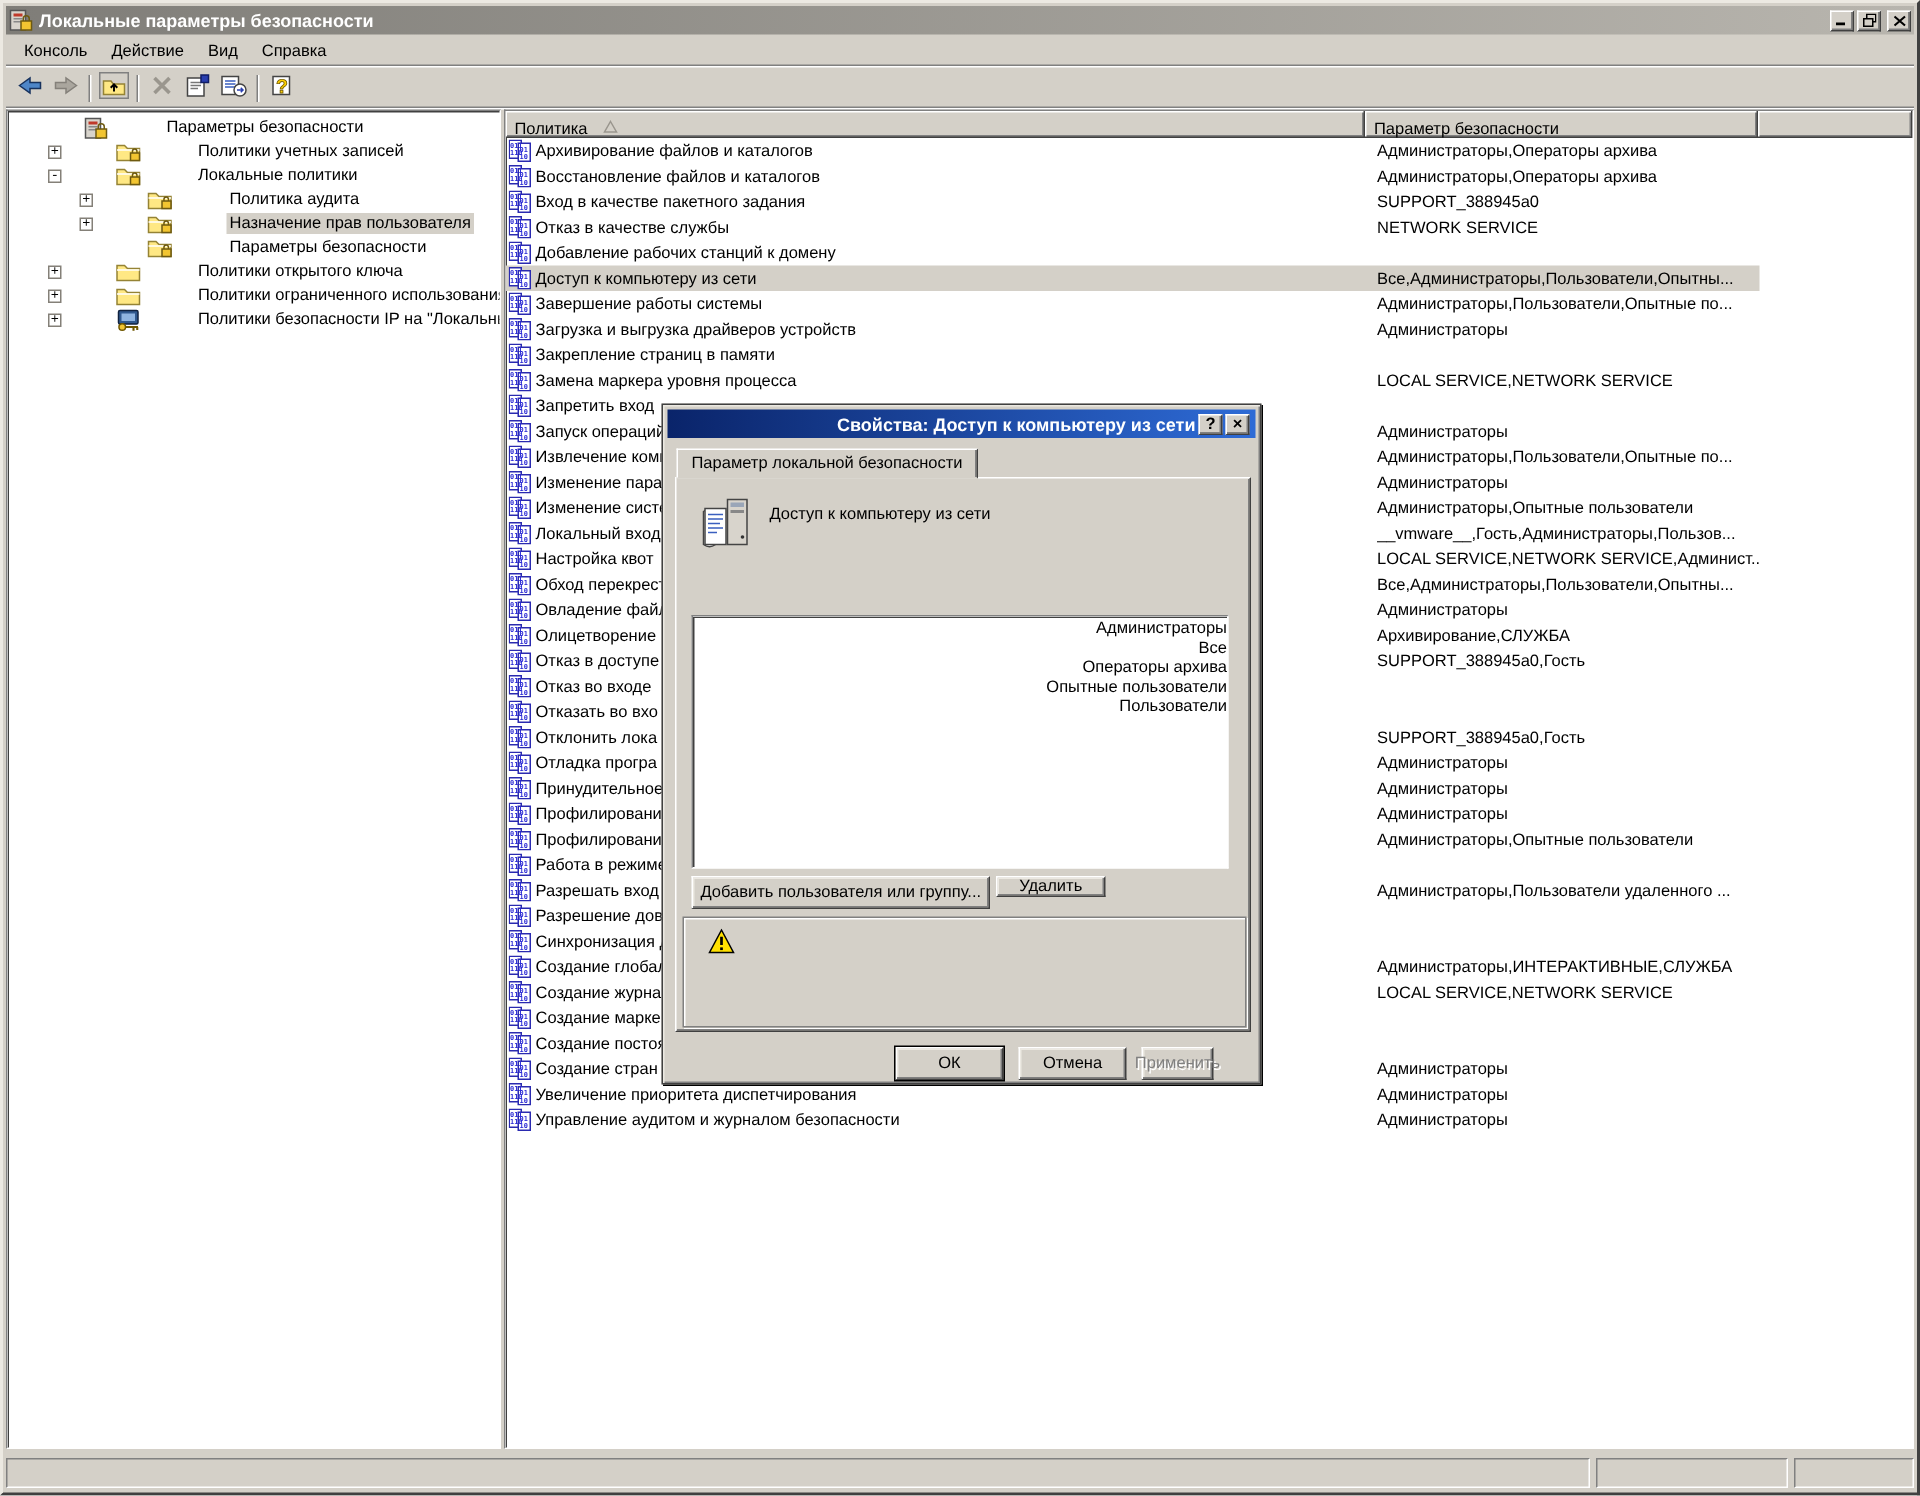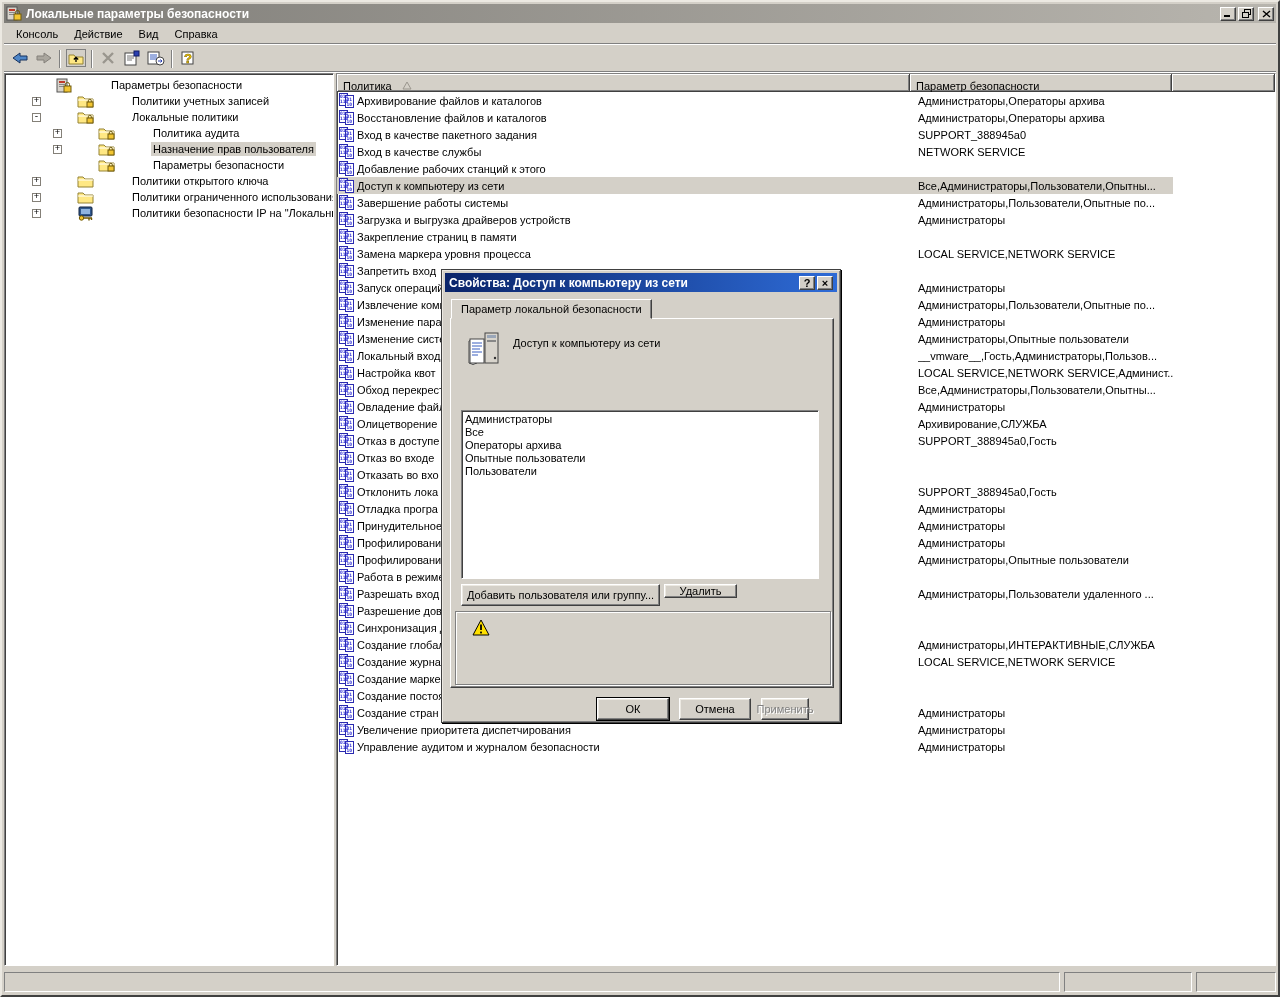--- a/index.html
+++ b/index.html
@@ -98,20 +98,21 @@
   .scell { border:1px solid; border-color:#808080 #fff #fff #808080; height:20px; }
   .scell.s1 { width:1056px; }
   .scell.s2 { width:128px; }
   .scell.s3 { flex:1; }
   
   .dialog {
     position:absolute; left:441px; top:269px; width:400px; height:454px;
     background:var(--face);
     border:1px solid #404040;
     box-shadow:inset 1px 1px 0 #ECE9E2, inset -1px -1px 0 #808080, 1px 1px 0 #000;
+    text-align:right;
   }
   .dlg-titlebar {
     position:absolute; left:3px; top:3px; right:3px; height:19px;
     background:linear-gradient(to right, var(--ttl-act-l), var(--ttl-act-r));
     display:flex; align-items:center; padding:0 4px;
     color:#fff; font-weight:bold; font-size:12px;
   }
   .dlg-titlebar .dtext { flex:1; }
   .dlg-tab {
     position:absolute; left:9px; top:29px; height:20px; z-index:2;
@@ -414,35 +415,35 @@
         <div class="lrow">
           <div class="cell-pol">
             <span class="picon"><svg width="15" height="15" viewBox="0 0 15 15">
                 <rect x="0.5" y="0.5" width="8" height="12" fill="#fff" stroke="#2a2ab0"></rect>
                 <rect x="6.5" y="2.5" width="8" height="12" fill="#fff" stroke="#2a2ab0"></rect>
                 <text x="1" y="5.4" font-size="4.6" fill="#2a2ad4" font-family="monospace" font-weight="bold">011</text>
                 <text x="1" y="10.4" font-size="4.6" fill="#2a2ad4" font-family="monospace" font-weight="bold">110</text>
                 <text x="7.4" y="8" font-size="4.6" fill="#2a2ad4" font-family="monospace" font-weight="bold">01</text>
                 <text x="7.4" y="13" font-size="4.6" fill="#2a2ad4" font-family="monospace" font-weight="bold">10</text>
               </svg></span>
-            <span>Вход в качестве службы</span>
+            <span>Отказ в качестве службы</span>
           </div>
           <div class="cell-val">NETWORK SERVICE</div>
         </div>
         <div class="lrow">
           <div class="cell-pol">
             <span class="picon"><svg width="15" height="15" viewBox="0 0 15 15">
                 <rect x="0.5" y="0.5" width="8" height="12" fill="#fff" stroke="#2a2ab0"></rect>
                 <rect x="6.5" y="2.5" width="8" height="12" fill="#fff" stroke="#2a2ab0"></rect>
                 <text x="1" y="5.4" font-size="4.6" fill="#2a2ad4" font-family="monospace" font-weight="bold">011</text>
                 <text x="1" y="10.4" font-size="4.6" fill="#2a2ad4" font-family="monospace" font-weight="bold">110</text>
                 <text x="7.4" y="8" font-size="4.6" fill="#2a2ad4" font-family="monospace" font-weight="bold">01</text>
                 <text x="7.4" y="13" font-size="4.6" fill="#2a2ad4" font-family="monospace" font-weight="bold">10</text>
               </svg></span>
-            <span>Добавление рабочих станций к этого</span>
+            <span>Добавление рабочих станций к домену</span>
           </div>
           <div class="cell-val"></div>
         </div>
         <div class="lrow">
           <div class="selbg"></div>
           <div class="cell-pol">
             <span class="picon"><svg width="15" height="15" viewBox="0 0 15 15">
                 <rect x="0.5" y="0.5" width="8" height="12" fill="#fff" stroke="#2a2ab0"></rect>
                 <rect x="6.5" y="2.5" width="8" height="12" fill="#fff" stroke="#2a2ab0"></rect>
                 <text x="1" y="5.4" font-size="4.6" fill="#2a2ad4" font-family="monospace" font-weight="bold">011</text>

